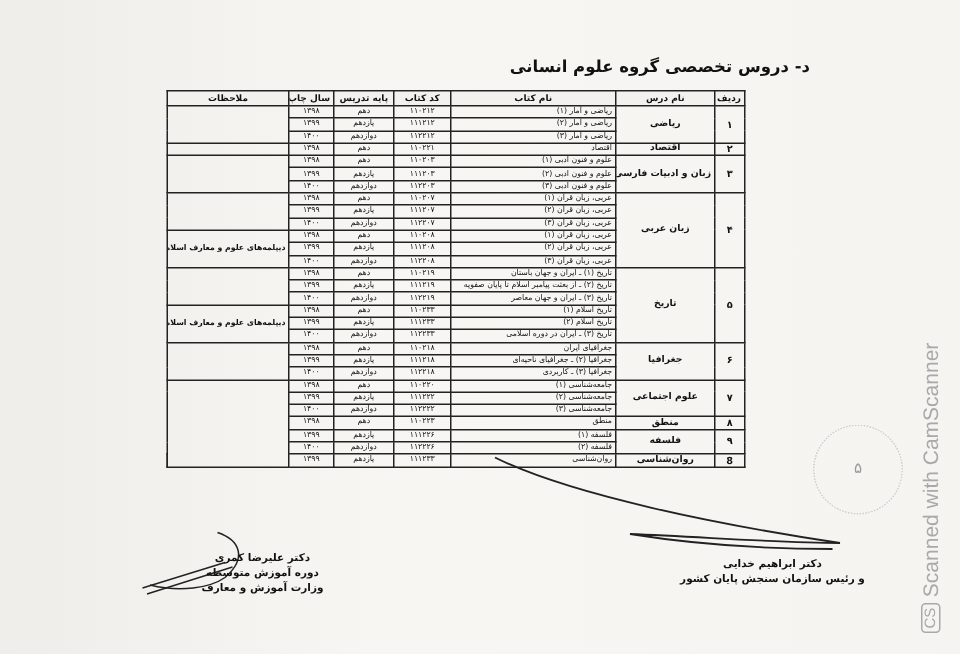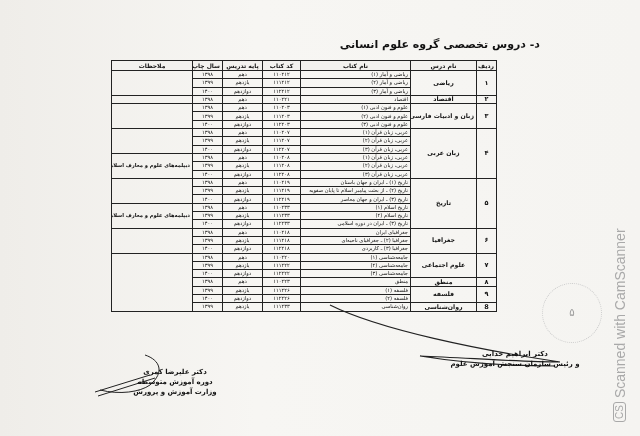--- a/index.html
+++ b/index.html
@@ -36,21 +36,21 @@
   td.subj { text-align:center; font-weight:bold; font-size:6.2px; }
   td.book { text-align:right; }
   td.code, td.grade, td.year { text-align:center; }
   td.note { text-align:center; font-weight:bold; font-size:5.2px; }
   tr.grp-top td { border-top:1.6px solid #111; }
   .sig {
     position:absolute; direction:rtl; text-align:center;
     font-weight:bold; font-size:7px; line-height:10px;
   }
   .sig-left { left:120px; top:367px; width:110px; }
-  .sig-right { left:440px; top:349px; width:150px; }
+  .sig-right { left:440px; top:371px; width:150px; }
   .watermark {
     position:absolute; left:612px; top:422px;
     transform-origin:0 0; transform:rotate(-90deg);
     font-size:14px; color:#a9a9a9; white-space:nowrap;
     font-family:"Liberation Sans", sans-serif;
   }
   .wm-logo {
     display:inline-block; border:1.5px solid #a9a9a9; border-radius:3px;
     font-size:10px; padding:0 2px; margin-right:4px; vertical-align:2px;
   }
@@ -308,26 +308,26 @@
 
   <svg class="scribble" width="640" height="436">
     <path d="M330 305 C 380 330, 480 350, 560 362 C 520 362, 470 358, 420 356 C 470 364, 520 366, 555 366" stroke="#222" stroke-width="1.2" fill="none"></path>
     <path d="M145 355 C 160 360, 165 372, 150 385 C 140 392, 120 395, 100 390" stroke="#222" stroke-width="1" fill="none"></path>
     <path d="M95 392 L 150 375 M 98 396 L 155 378" stroke="#222" stroke-width="1" fill="none"></path>
   </svg>
 
   <div class="sig sig-left">
     <div>دکتر علیرضا کمری</div>
     <div>دوره آموزش متوسطه</div>
-    <div>وزارت آموزش و پرورش</div>
+    <div>وزارت آموزش و معارف</div>
   </div>
 
   <div class="sig sig-right">
     <div>دکتر ابراهیم خدایی</div>
-    <div>و رئیس سازمان سنجش آموزش علوم</div>
+    <div>و رئیس سازمان سنجش پایان کشور</div>
   </div>
 
   <div class="stamp">۵</div>
 
   <div class="watermark">
     <span class="wm-logo">CS</span><span>Scanned with CamScanner</span>
   </div>
 </div>
 
 </body></html>

